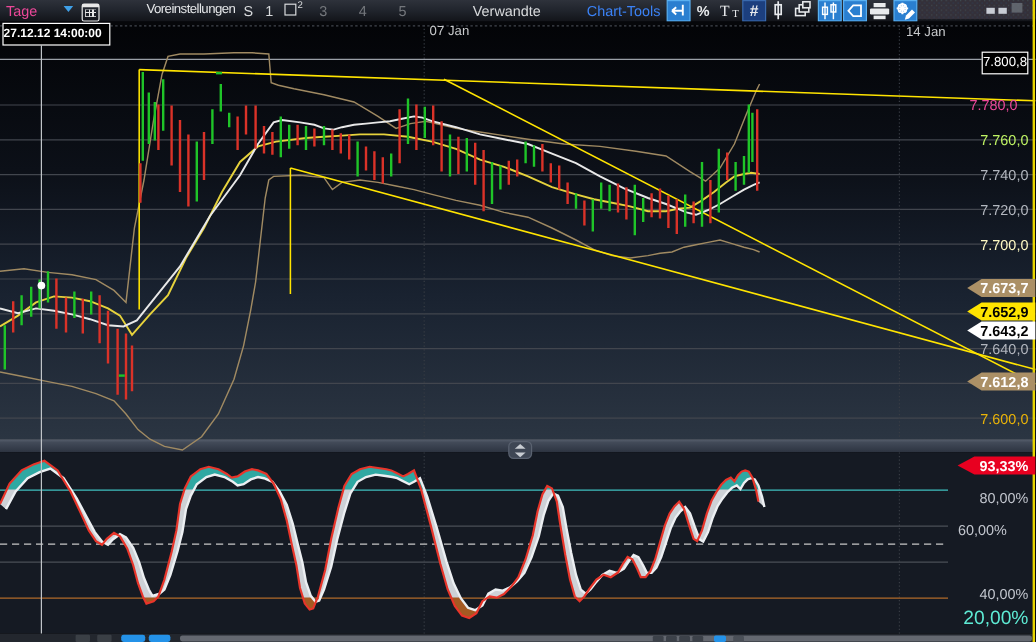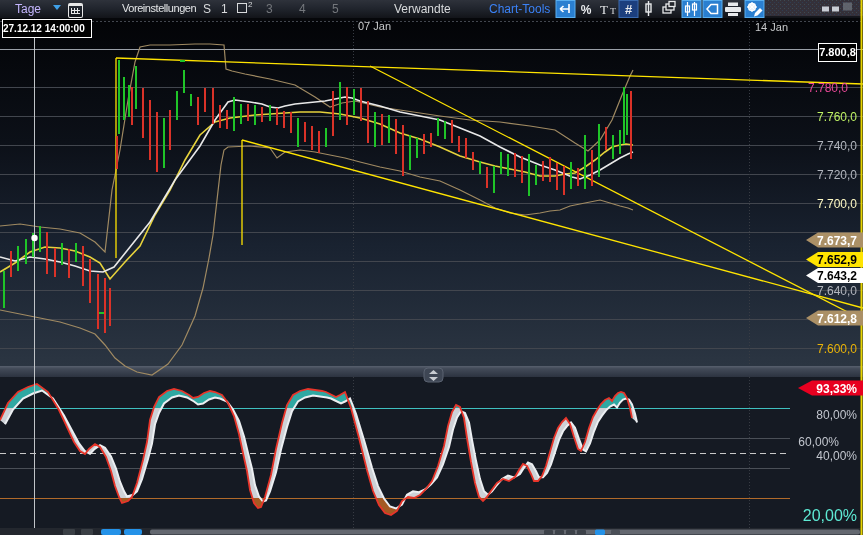--- a/index.html
+++ b/index.html
@@ -128,21 +128,21 @@
 <text x="857" y="264" fill="#000" text-anchor="end">7.652,9</text>
 <path d="M806 275.5 L818 268 L863 268 L863 283 L818 283 Z" fill="#ffffff"></path>
 <text x="857" y="280" fill="#000" text-anchor="end">7.643,2</text>
 <path d="M806 318 L818 310.5 L863 310.5 L863 325.5 L818 325.5 Z" fill="#ab9066"></path>
 <text x="857" y="322.5" fill="#fff" text-anchor="end">7.612,8</text>
 <path d="M798 388 L812 380.5 L863 380.5 L863 395.5 L812 395.5 Z" fill="#e80020"></path>
 <text x="857" y="392.5" fill="#fff" text-anchor="end">93,33%</text>
 </g>
 </svg>
 
-<div class="t" style="left:15px;top:2px;font-size:12px;color:#c4b5fd">Tage</div>
+<div class="t" style="left:5px;top:2px;font-size:12px;color:#ec4899">Tage</div>
 <div class="t" style="left:53px;top:5px;width:0;height:0;border-left:4px solid transparent;border-right:4px solid transparent;border-top:5px solid #3fa0e8"></div>
 <div class="t" style="left:68px;top:3px;width:13px;height:11px;border:1px solid #e8e8e8;border-top:3px solid #e8e8e8;border-radius:2px;background:repeating-linear-gradient(90deg,#e8e8e8 0 1px,transparent 1px 3px),repeating-linear-gradient(0deg,#e8e8e8 0 1px,transparent 1px 3px);background-size:9px 6px;background-position:2px 2px;background-repeat:no-repeat"></div>
 <div class="t" style="left:122px;top:2px;font-size:11px;letter-spacing:-0.45px;color:#e4e6e8">Voreinstellungen</div>
 <div class="t" style="left:203px;top:2px;font-size:12px;color:#d8dadc">S</div>
 <div class="t" style="left:221px;top:2px;font-size:12px;color:#d8dadc">1</div>
 <div class="t" style="left:237px;top:3px;width:8px;height:8px;border:1.5px solid #d8dadc"></div>
 <div class="t" style="left:248px;top:0px;font-size:8px;color:#d8dadc">2</div>
 <div class="t" style="left:266px;top:2px;font-size:12px;color:#74777c">3</div>
 <div class="t" style="left:299px;top:2px;font-size:12px;color:#74777c">4</div>
 <div class="t" style="left:332px;top:2px;font-size:12px;color:#74777c">5</div>
@@ -190,24 +190,24 @@
 <path d="M755 13 l5 -5 2.5 2.5 -5 5 -3.5 1 Z" fill="#fff"></path>
 <rect x="822" y="6.5" width="7" height="5" fill="#c8ccd4"></rect>
 <rect x="832" y="6.5" width="7" height="5" fill="#c8ccd4"></rect>
 <rect x="843" y="2.5" width="9" height="8" fill="#6a7078" opacity="0.8"></rect>
 </g>
 </svg>
 
 <div class="t" style="left:2px;top:19px;width:88px;height:17px;background:#000;border:1px solid #fff;color:#fff;font-size:10px;font-weight:bold;text-align:left;line-height:17px">27.12.12 14:00:00</div>
 <div class="t" style="left:358px;top:20px;font-size:11px;color:#c8cacc">07 Jan</div>
 <div class="t" style="left:755px;top:21px;font-size:11px;color:#c8cacc">14 Jan</div>
-<div class="t" style="left:818px;top:43px;width:37px;height:17px;background:#000;border:1px solid #fff;color:#fff;font-size:11px;font-weight:bold;text-align:center;line-height:17px">7.800,8</div>
+<div class="t" style="left:818px;top:43px;width:37px;height:17px;background:#000;border:1px solid #fff;color:#fff;font-size:11px;font-weight:normal;text-align:center;line-height:17px">7.800,8</div>
 <div class="t" style="right:15px;top:81px;font-size:12px;color:#ec4899">7.780,0</div>
 <div class="t" style="right:6px;top:110px;font-size:12px;color:#bef264">7.760,0</div>
 <div class="t" style="right:6px;top:139px;font-size:12px;color:#b2b6be">7.740,0</div>
 <div class="t" style="right:6px;top:168px;font-size:12px;color:#b2b6be">7.720,0</div>
 <div class="t" style="right:6px;top:197px;font-size:12px;color:#fef9c3">7.700,0</div>
 <div class="t" style="right:6px;top:284px;font-size:12px;color:#b2b6be">7.640,0</div>
 <div class="t" style="right:6px;top:342px;font-size:12px;color:#eab308">7.600,0</div>
 <div class="t" style="right:6px;top:408px;font-size:12px;color:#c2c6ce">80,00%</div>
 <div class="t" style="right:24px;top:435px;font-size:12px;color:#c2c6ce">60,00%</div>
-<div class="t" style="right:6px;top:449px;font-size:12px;color:#c2c6ce">40,00%</div>
+<div class="t" style="right:6px;top:488px;font-size:12px;color:#c2c6ce">40,00%</div>
 <div class="t" style="right:6px;top:507px;font-size:16px;color:#5eead4">20,00%</div>
 </div>
 </body></html>

